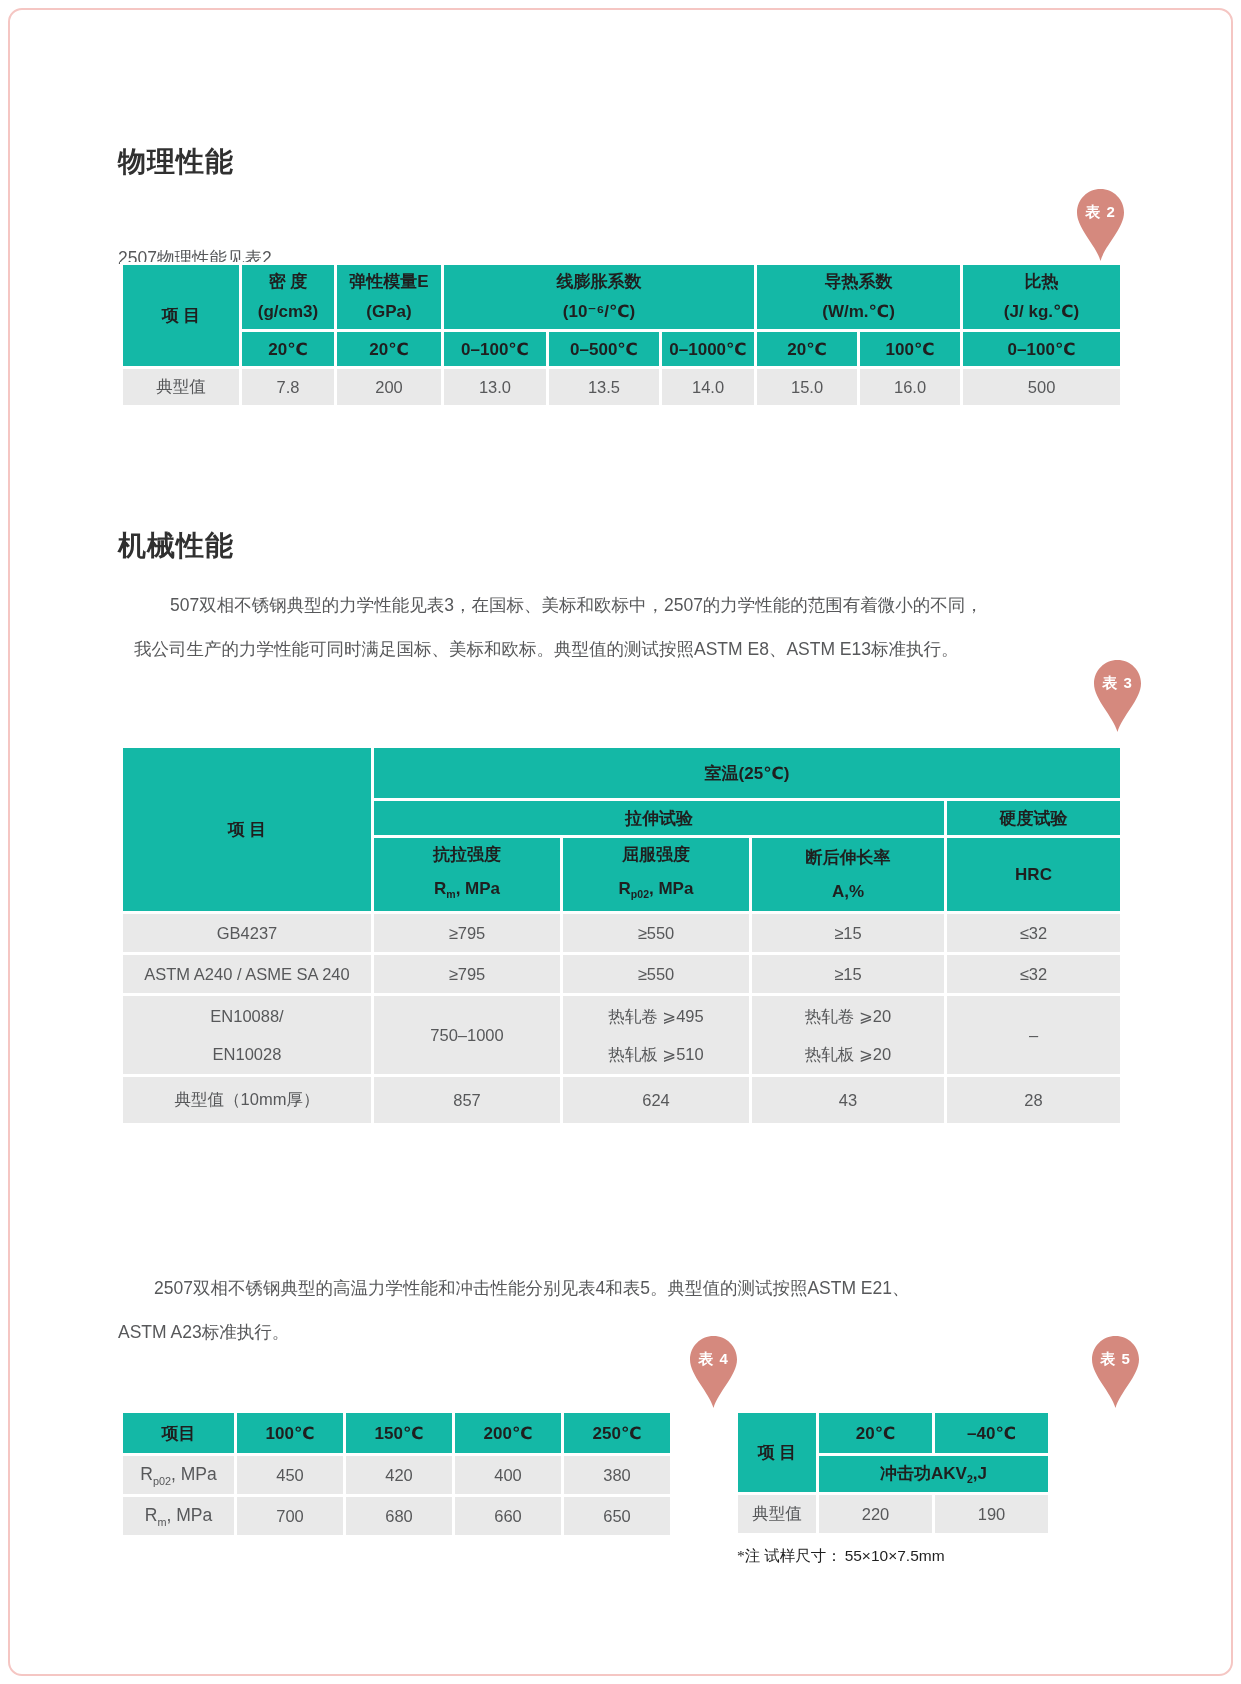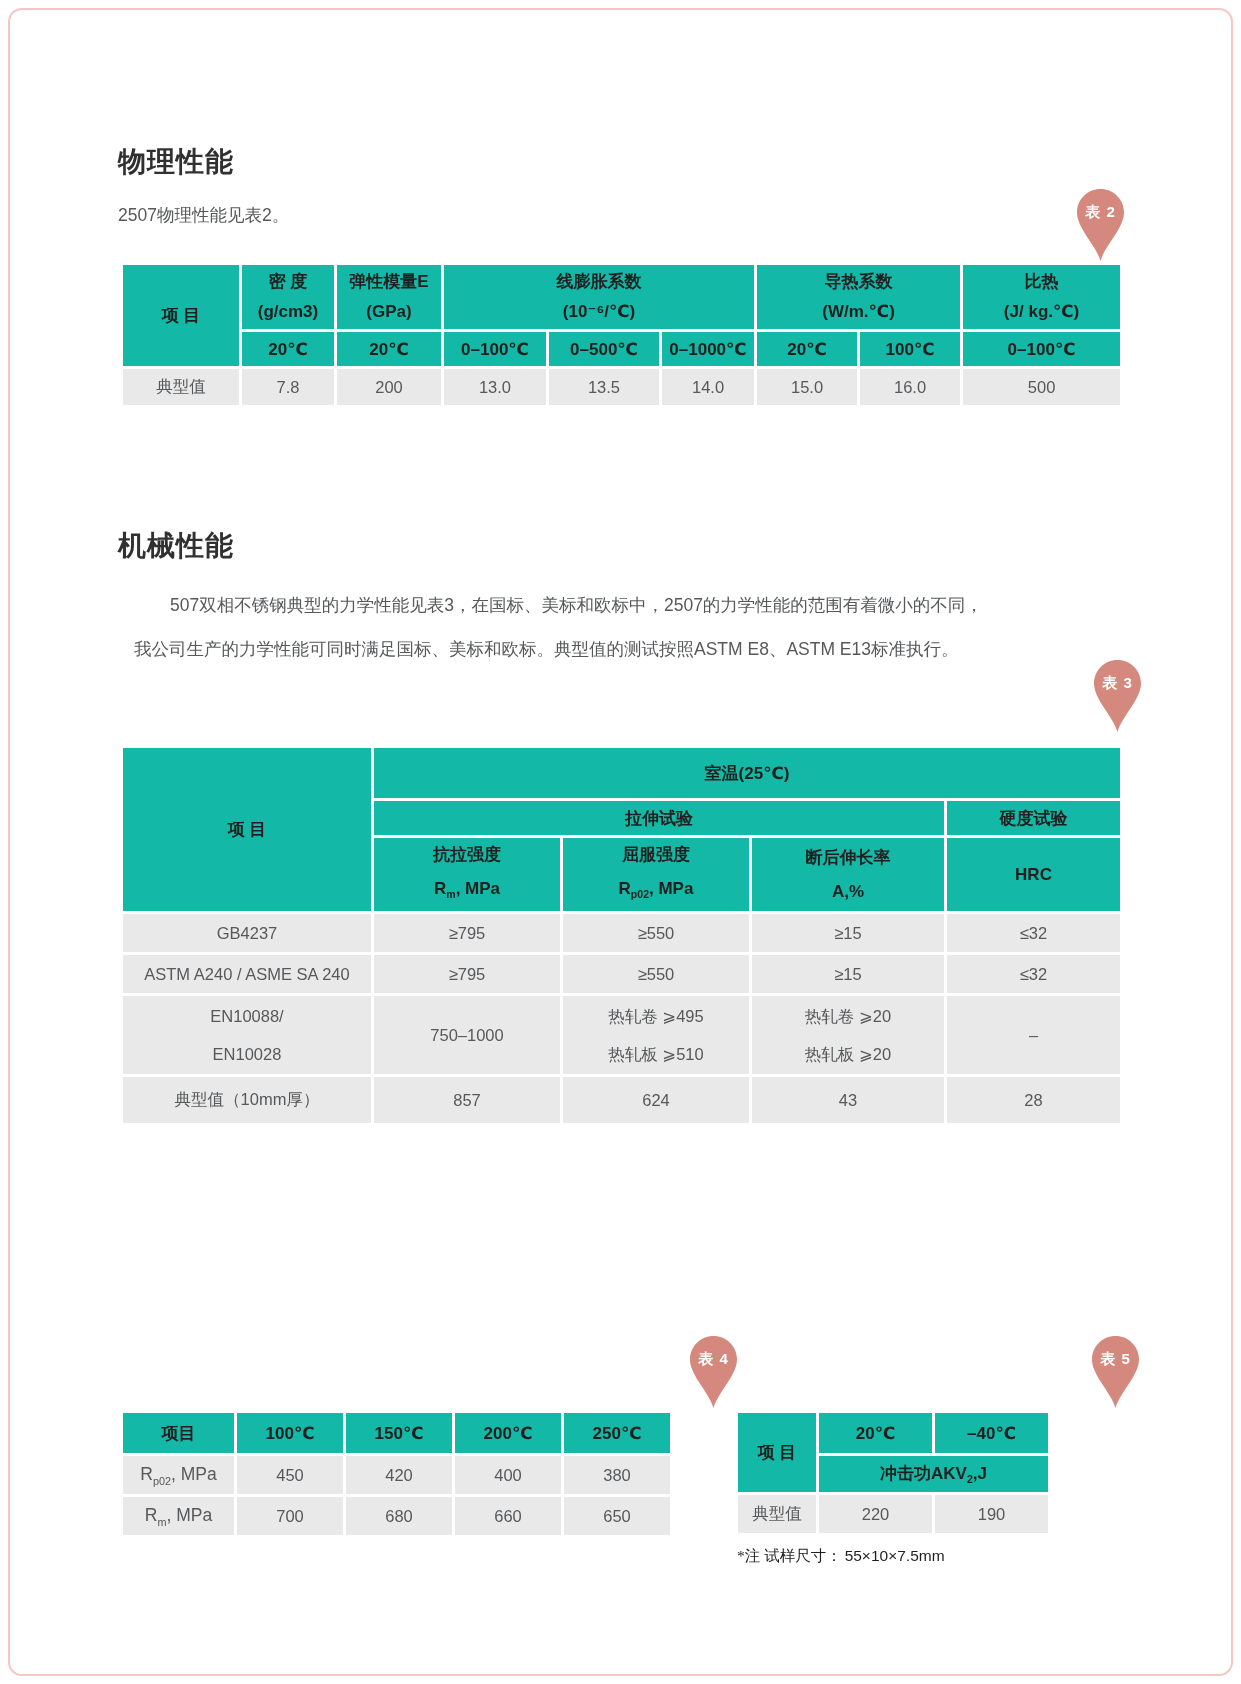--- a/index.html
+++ b/index.html
@@ -7,21 +7,21 @@
     position:relative; width:1241px; height:1684px; background:#ffffff;
     font-family:"Liberation Sans","DejaVu Sans",sans-serif; overflow:hidden;
   }
   .border-frame {
     position:absolute; left:8px; top:8px; right:8px; bottom:8px;
     border:2px solid #f5c6c3; border-radius:14px; pointer-events:none;
   }
   .h1 {
     position:absolute; font-size:28px; font-weight:bold; color:#303030; letter-spacing:1px;
   }
-  .intro { position:absolute; font-size:17.5px; color:#57585a; }
+  .intro { position:absolute; font-size:17.5px; color:#57585a;margin-top:43px; }
   .para { position:absolute; font-size:17.5px; color:#57585a; line-height:44px; width:1015px; }
   .para .indent { padding-left:36px; }
 
   
   .pin { position:absolute; width:47px; height:73px; }
   .pin svg { position:absolute; left:0; top:0; }
   .pin-label {
     position:absolute; left:0; top:14px; width:47px; text-align:center;
     color:#ffffff; font-size:15px; font-weight:bold; letter-spacing:1px;
   }
@@ -217,20 +217,24 @@
     <tr class="t3ty">
       <td class="td">典型值（10mm厚）</td>
       <td class="td">857</td>
       <td class="td">624</td>
       <td class="td">43</td>
       <td class="td">28</td>
     </tr>
   </tbody>
     </table>
 
+  <div class="para" style="left:118px;top:1266px;">
+    <div class="indent">2507双相不锈钢典型的高温力学性能和冲击性能分别见表4和表5。典型值的测试按照ASTM E21、</div>
+    <div>ASTM A23标准执行。</div>
+  </div>
 
   <div class="pin" style="left:690px;top:1336px;">
     <svg width="47" height="73" viewBox="0 0 47 73">
       <path d="M23.5,72 C19,56 0,39.5 0,23.5 C0,10.5 10.5,0 23.5,0 C36.5,0 47,10.5 47,23.5 C47,39.5 28,56 23.5,72 Z" fill="#d5897e"></path>
     </svg>
     <span class="pin-label">表 4</span>
   </div>
   <div class="pin" style="left:1092px;top:1336px;">
     <svg width="47" height="73" viewBox="0 0 47 73">
       <path d="M23.5,72 C19,56 0,39.5 0,23.5 C0,10.5 10.5,0 23.5,0 C36.5,0 47,10.5 47,23.5 C47,39.5 28,56 23.5,72 Z" fill="#d5897e"></path>

